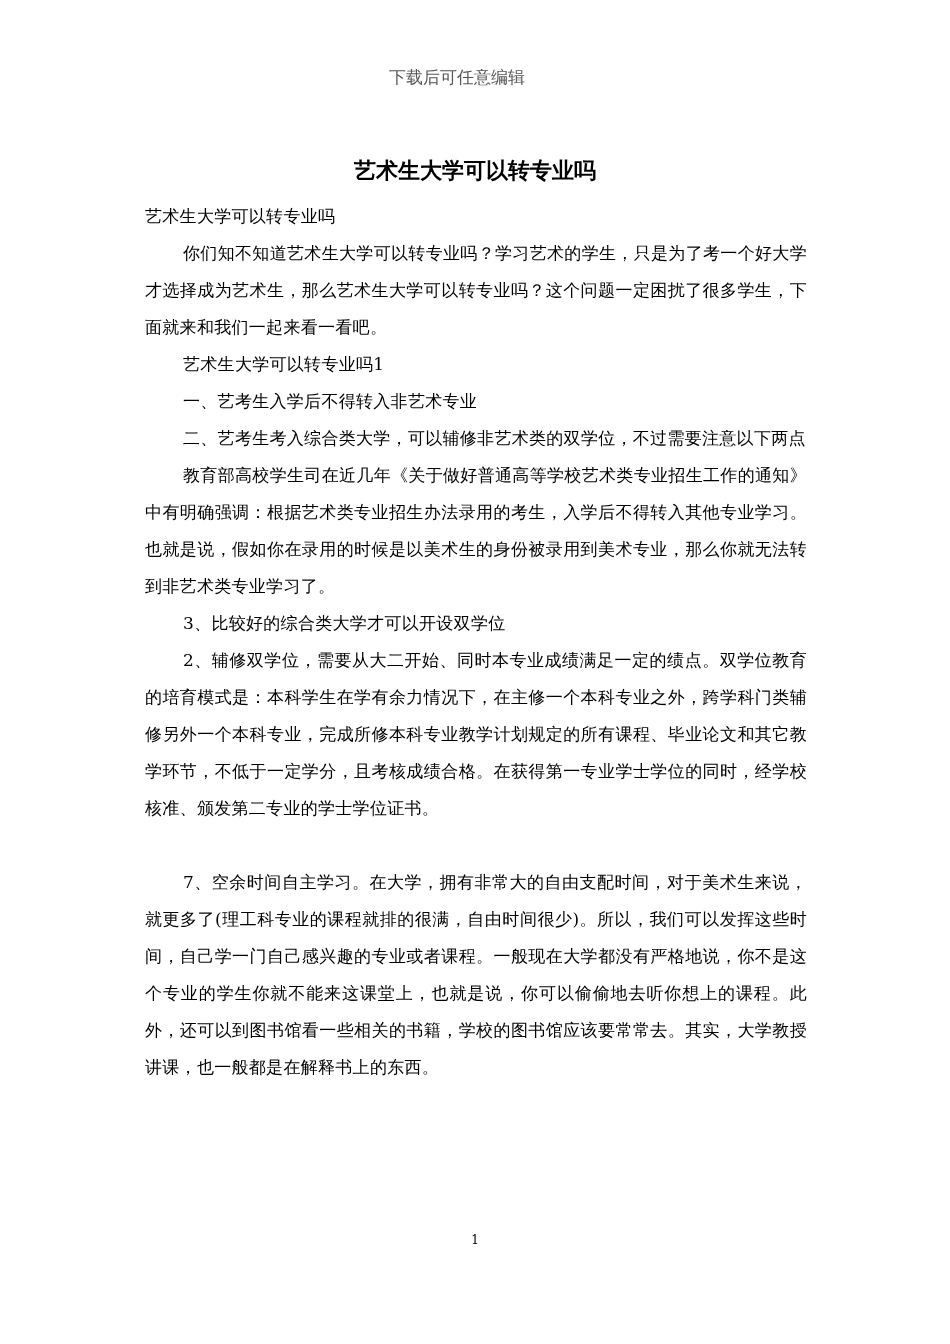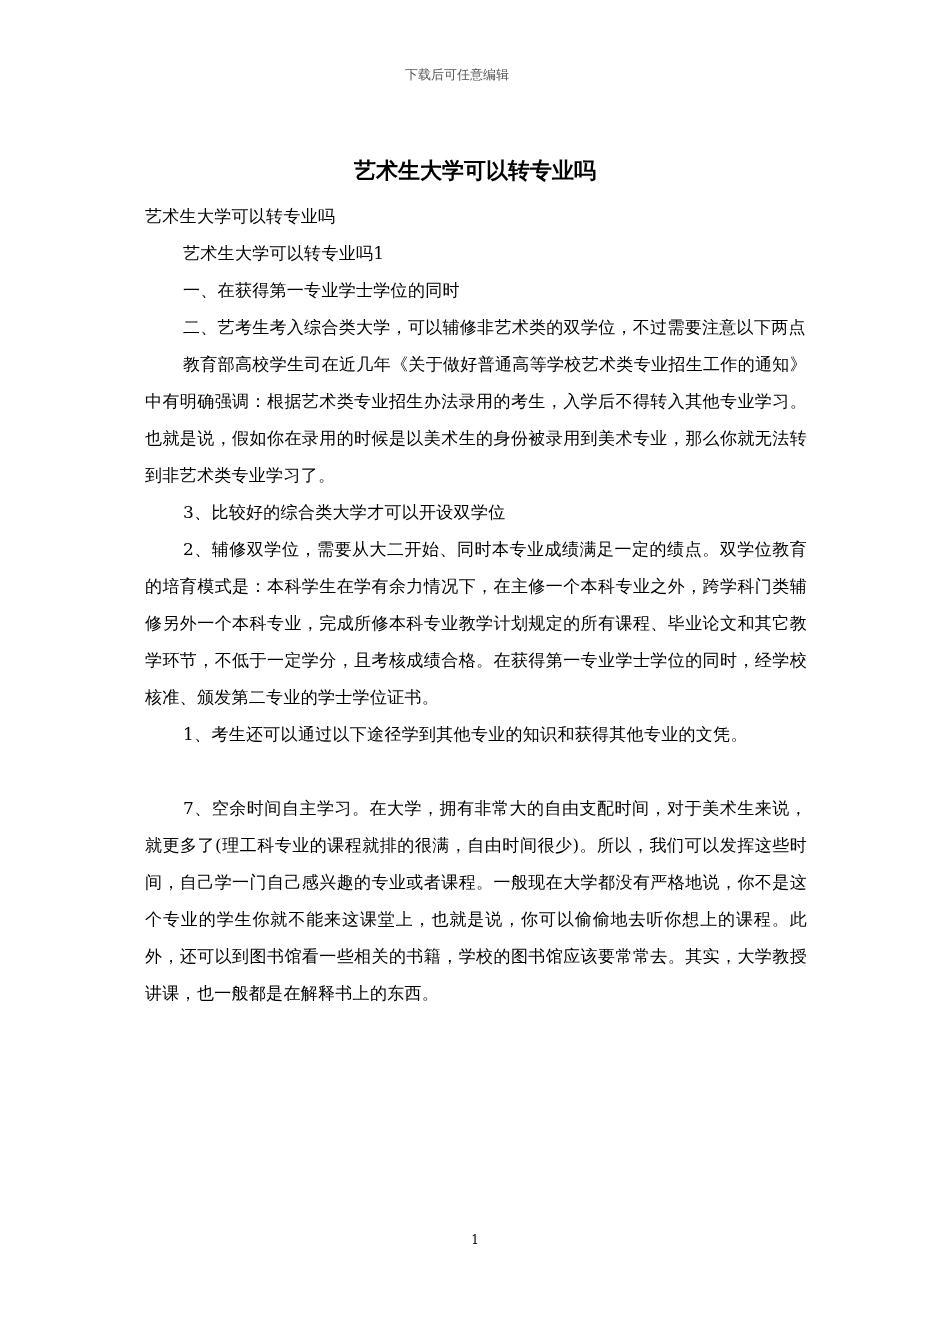--- a/index.html
+++ b/index.html
@@ -1,41 +1,41 @@
 <!DOCTYPE html>
 <html><head>
 <meta charset="utf-8">
 <style>
   html, body { margin:0; padding:0; background:#ffffff; }
   body { width:950px; height:1344px; position:relative; overflow:hidden;
          font-family:"DejaVu Serif","Liberation Serif",serif; color:#000; }
   .header { position:absolute; top:66px; left:0; width:914px; text-align:center;
-            font-size:13px; color:#555; font-family:Liberation Mono, monospace; }
+            font-size:17px; color:#555; font-family:Liberation Mono, monospace; }
   .title { position:absolute; top:156px; left:0; width:950px; text-align:center;
            font-size:22px; font-weight:bold; font-family:"DejaVu Sans","Liberation Sans",sans-serif; }
   .body { position:absolute; top:198px; left:145px; width:662px; }
   .p { font-size:17px; line-height:37px; margin:0; text-align:justify; letter-spacing:0.3px; }
   .indent { text-indent:38px; }
   .gap { height:37px; }
   .footer { position:absolute; top:1233px; left:0; width:950px; text-align:center;
             font-size:12px; color:#000; }
 </style>
 </head>
 <body>
 
 <div class="header">下载后可任意编辑</div>
 
 <div class="title">艺术生大学可以转专业吗</div>
 
 <div class="body">
   <p class="p">艺术生大学可以转专业吗</p>
+  <p class="p indent">你们知不知道艺术生大学可以转专业吗？学习艺术的学生，只是为了考一个好大学才选择成为艺术生，那么艺术生大学可以转专业吗？这个问题一定困扰了很多学生，下面就来和我们一起来看一看吧。</p>
   <p class="p indent">艺术生大学可以转专业吗1</p>
-  <p class="p indent">一、在获得第一专业学士学位的同时</p>
+  <p class="p indent">一、艺考生入学后不得转入非艺术专业</p>
   <p class="p indent">二、艺考生考入综合类大学，可以辅修非艺术类的双学位，不过需要注意以下两点</p>
   <p class="p indent">教育部高校学生司在近几年《关于做好普通高等学校艺术类专业招生工作的通知》中有明确强调：根据艺术类专业招生办法录用的考生，入学后不得转入其他专业学习。也就是说，假如你在录用的时候是以美术生的身份被录用到美术专业，那么你就无法转到非艺术类专业学习了。</p>
   <p class="p indent">3、比较好的综合类大学才可以开设双学位</p>
   <p class="p indent">2、辅修双学位，需要从大二开始、同时本专业成绩满足一定的绩点。双学位教育的培育模式是：本科学生在学有余力情况下，在主修一个本科专业之外，跨学科门类辅修另外一个本科专业，完成所修本科专业教学计划规定的所有课程、毕业论文和其它教学环节，不低于一定学分，且考核成绩合格。在获得第一专业学士学位的同时，经学校核准、颁发第二专业的学士学位证书。</p>
-  <p class="p indent">1、考生还可以通过以下途径学到其他专业的知识和获得其他专业的文凭。</p>
   <div class="gap"></div>
   <p class="p indent">7、空余时间自主学习。在大学，拥有非常大的自由支配时间，对于美术生来说，就更多了(理工科专业的课程就排的很满，自由时间很少)。所以，我们可以发挥这些时间，自己学一门自己感兴趣的专业或者课程。一般现在大学都没有严格地说，你不是这个专业的学生你就不能来这课堂上，也就是说，你可以偷偷地去听你想上的课程。此外，还可以到图书馆看一些相关的书籍，学校的图书馆应该要常常去。其实，大学教授讲课，也一般都是在解释书上的东西。</p>
 </div>
 
 <div class="footer">1</div>
 
 </body></html>

